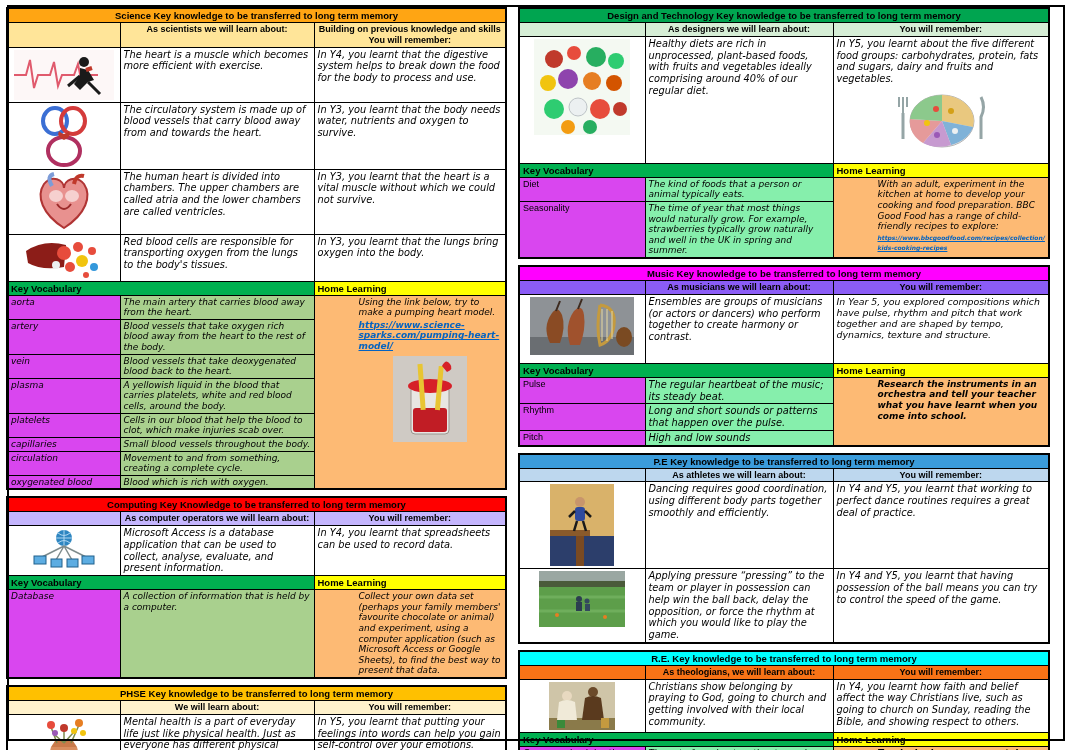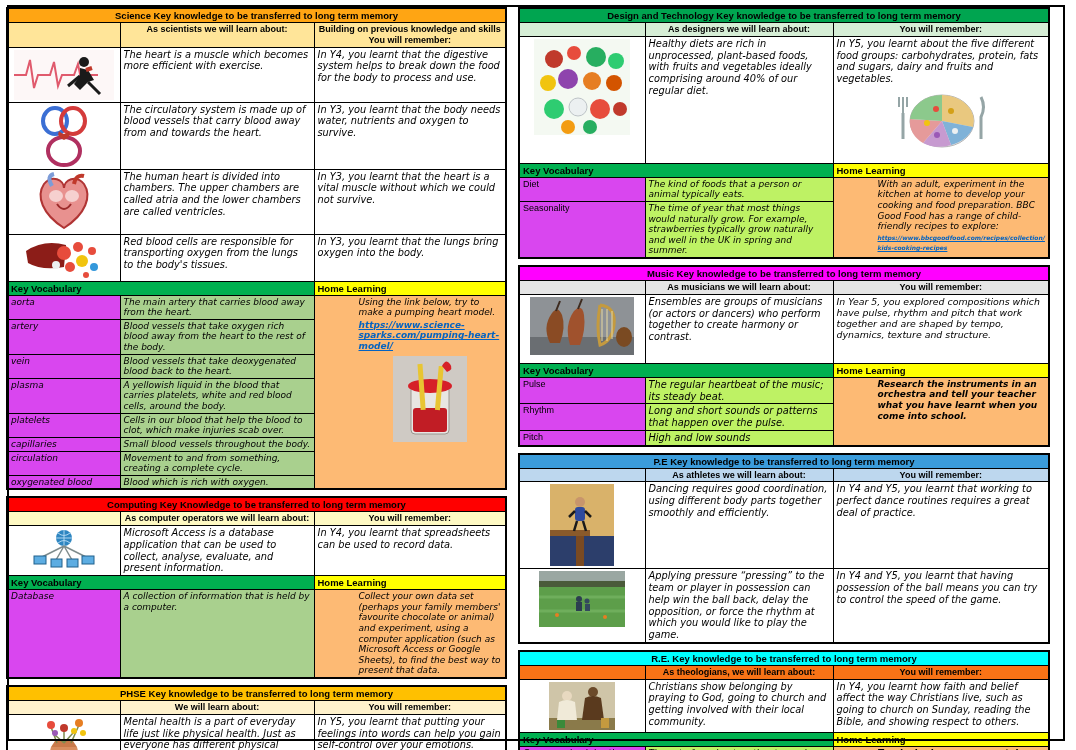--- a/index.html
+++ b/index.html
@@ -12,31 +12,31 @@
   td{border:1px solid #000;padding:1px 3px;vertical-align:top;box-sizing:border-box;overflow:hidden;}
   .title{text-align:center;font-weight:bold;font-size:9.5px;padding:1px 2px;}
   .sub{text-align:center;font-weight:bold;font-size:9px;line-height:1.2;padding:1px 2px;}
   .hand{font-style:italic;font-size:9.8px;line-height:1.2;font-family:"DejaVu Sans",sans-serif;}
   .vhand{font-style:italic;font-size:9px;line-height:1.18;font-family:"DejaVu Sans",sans-serif;}
   .plain{font-size:9px;line-height:1.18;}
   .kv{background:#00B050;font-weight:bold;font-size:9.5px;}
   .hl{background:#FFFF00;font-weight:bold;font-size:9.5px;}
   .term{background:#d946ef;}
   .defn{background:#A9D08E;}
-  .defn2{background:#bef264;}
+  .defn2{background:#86efac;}
   .hlcell{background:#fdba74;padding-left:44px;}
   a.lnk{color:#0563C1;text-decoration:underline;font-weight:bold;}
   .tinylink{font-size:6px;word-break:break-all;}
   .imgcell{text-align:center;padding:2px;}
   
   .sci-h{background:#FFA513;} .sci-s{background:#FFE599;}
-  .com-h{background:#FF0000;} .com-s{background:#fef9c3;}
+  .com-h{background:#FF0000;} .com-s{background:#c4b5fd;}
   .phse-h{background:#FFC000;} .phse-s{background:#FFF2CC;}
   .dt-h{background:#00A550;margin-left:35px;} .dt-s{background:#D6EED6;}
-  .mus-h{background:#FF00FF;} .mus-s{background:#e5e5e5;}
+  .mus-h{background:#FF00FF;} .mus-s{background:#8b5cf6;}
   .pe-h{background:#3B9CDB;} .pe-s{background:#BDD7EE;}
   .re-h{background:#00FFFF;} .re-s{background:#f97316;}
   .h55{min-height:52px;} .h64{min-height:60px;} .h43{min-height:40px;}
   .h42{min-height:38px;} .h62{min-height:58px;} .h128{min-height:124px;}
   .h72{min-height:66px;} .h58{min-height:54px;} .h54{min-height:50px;}
   svg{display:block;margin:0 auto;}
 </style>
 </head>
 <body>
 

